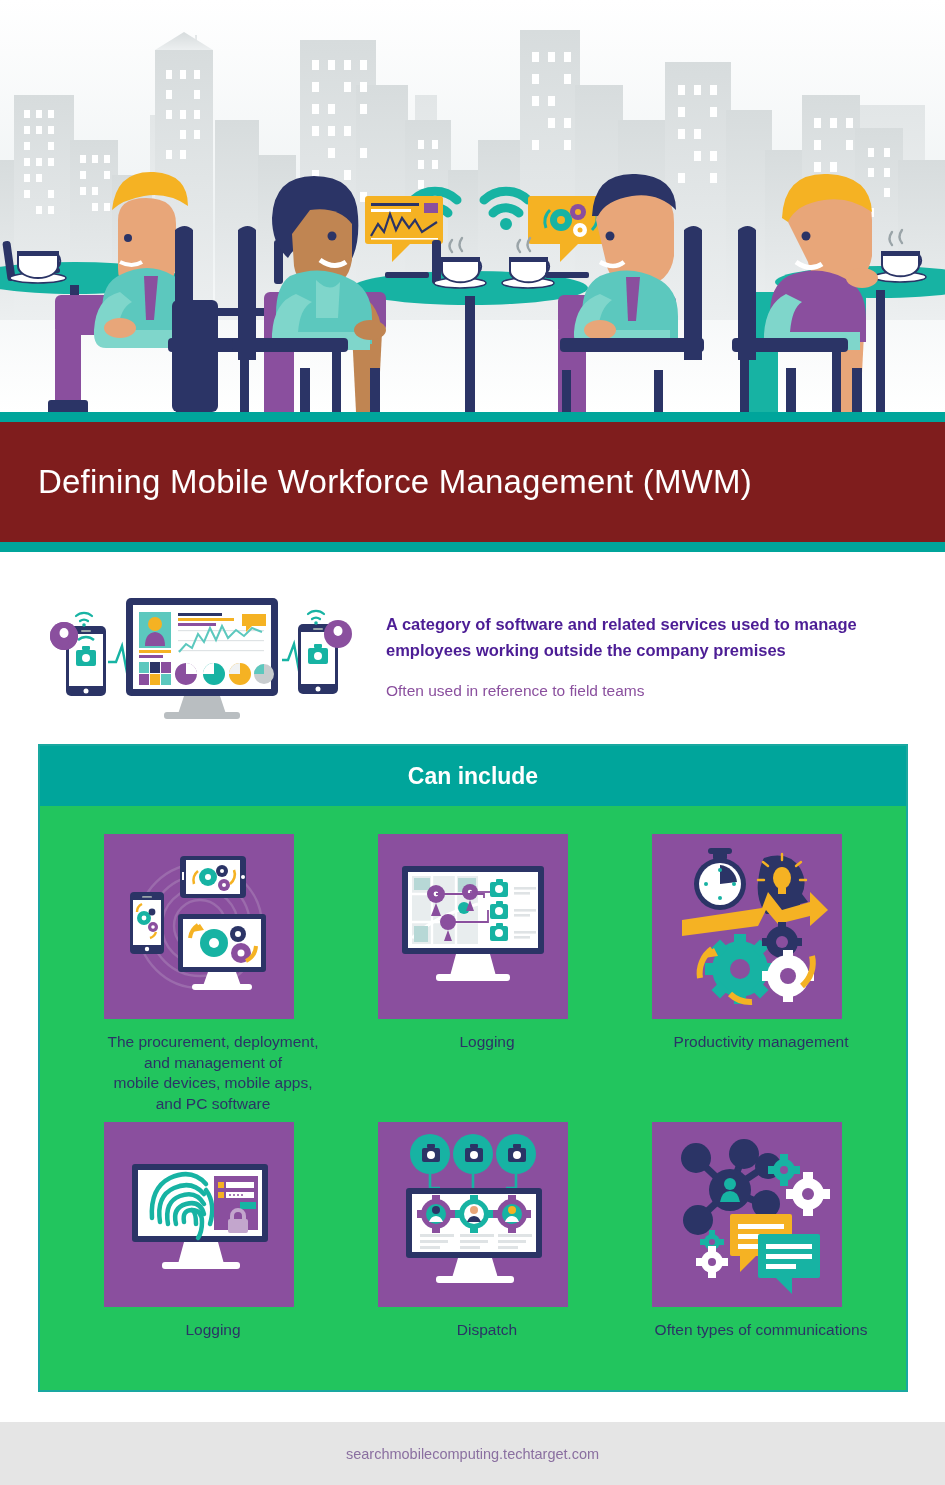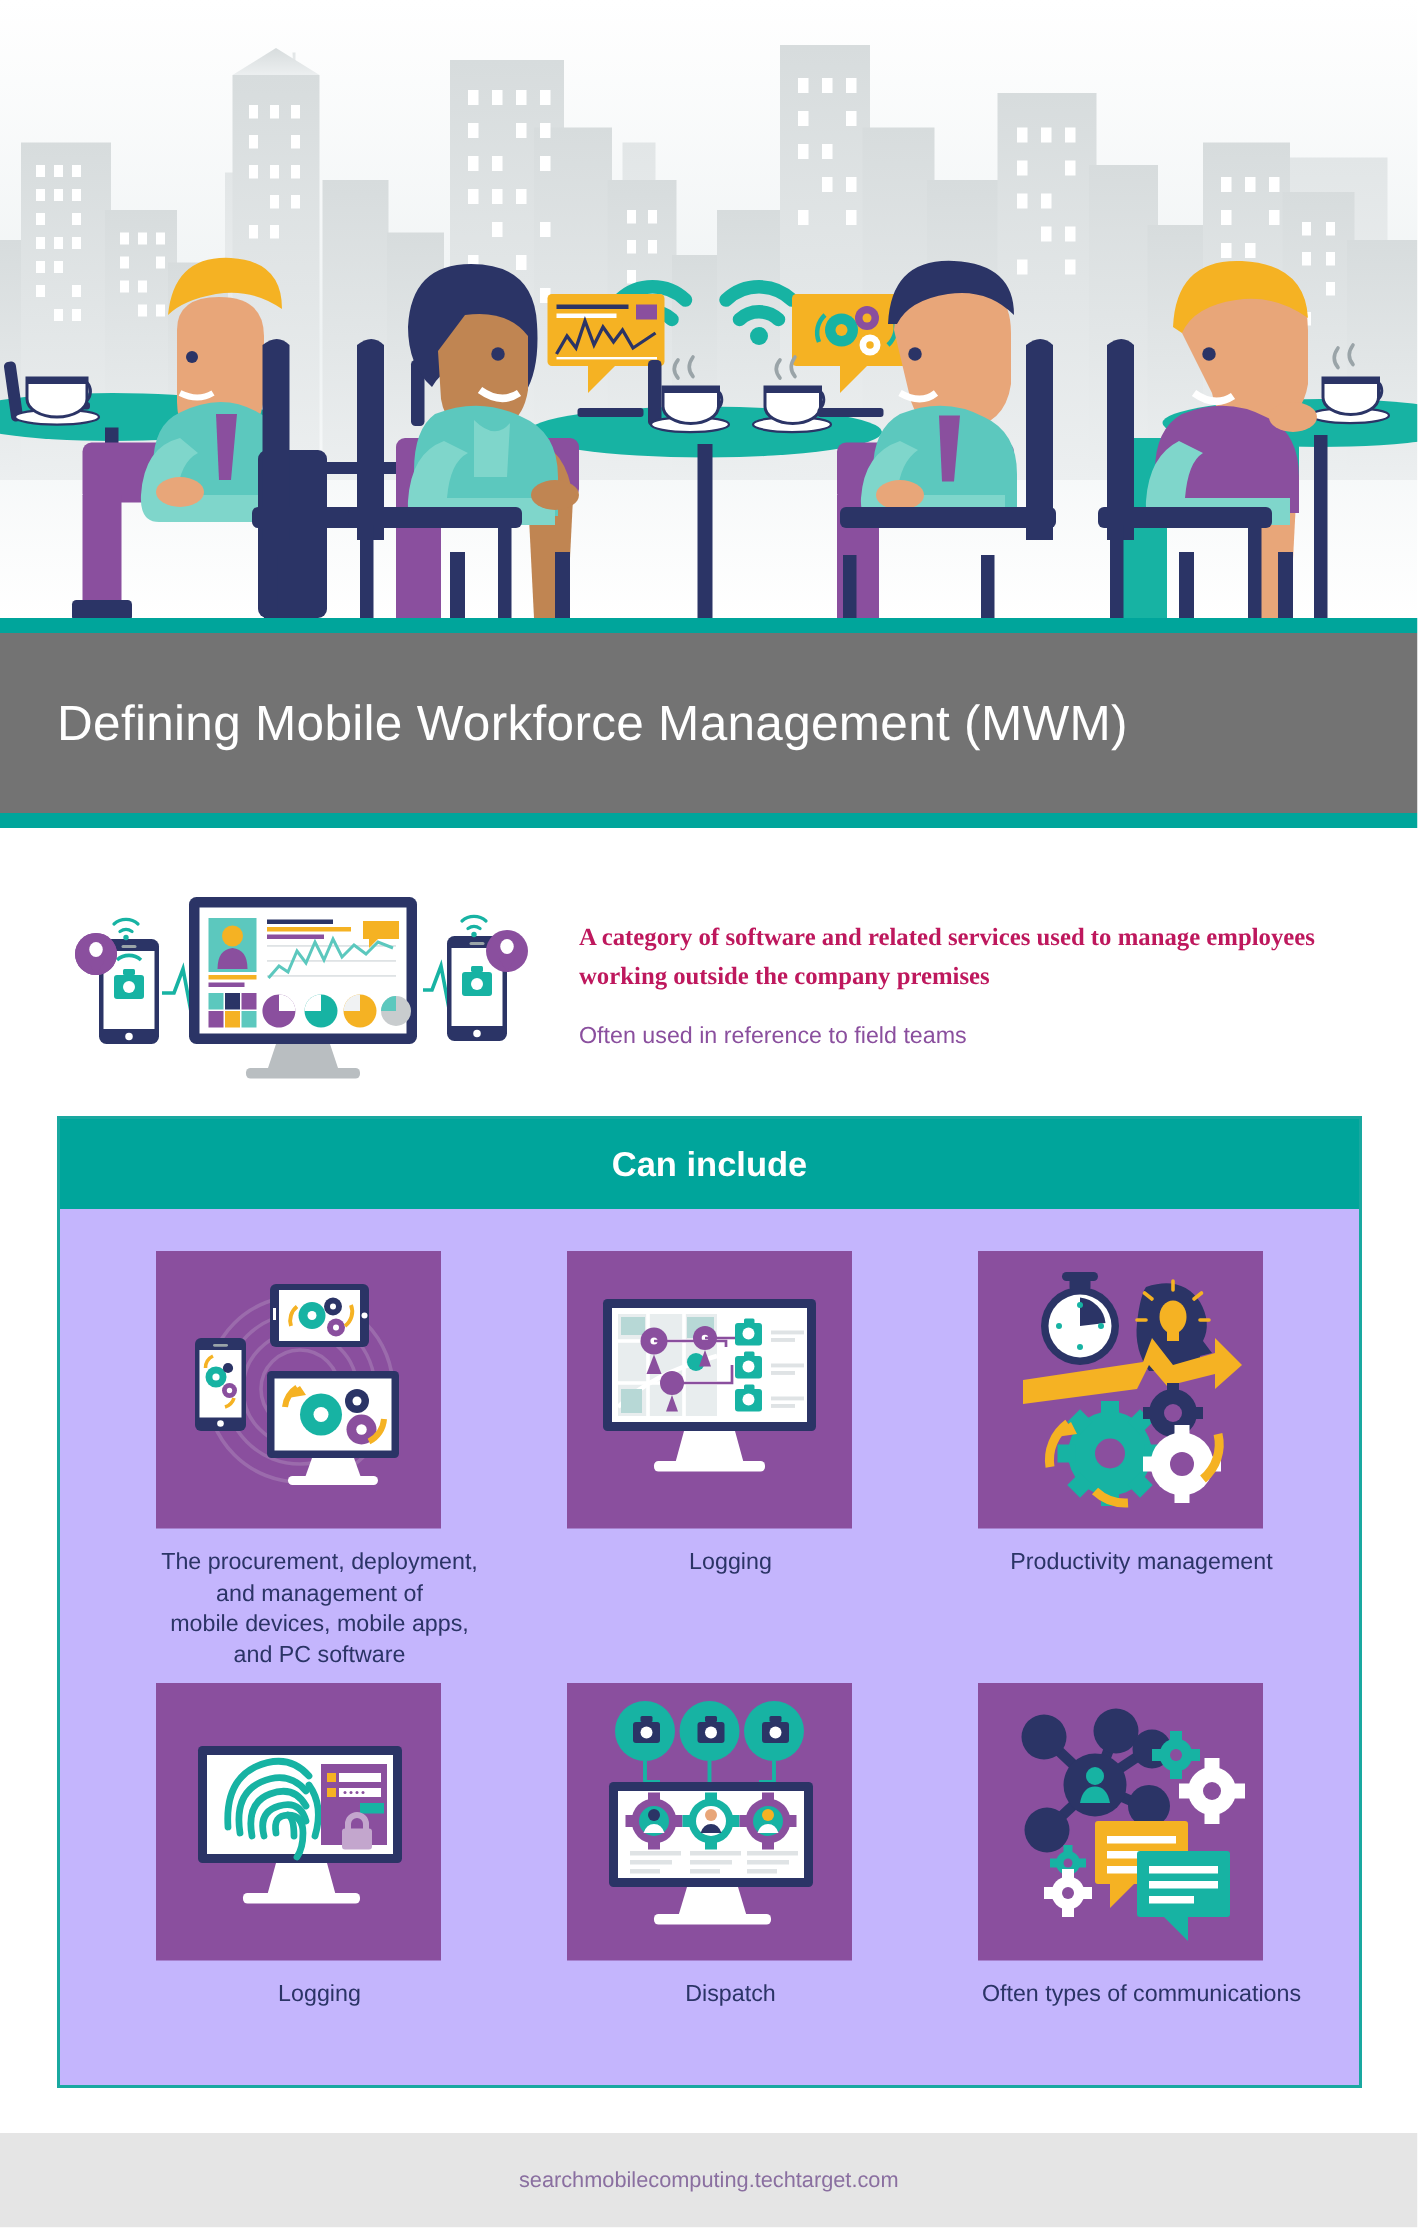--- a/index.html
+++ b/index.html
@@ -11,36 +11,36 @@
     position:relative;
   }
 
   
   .hero { position:relative; width:945px; height:412px; overflow:hidden;
           background:linear-gradient(#ffffff 0%, #f2f5f6 42%, #ffffff 72%); }
   .hero svg { display:block; }
 
   
   .teal-rule { width:945px; height:10px; background:#00A59B; }
-  .title-band { width:945px; height:120px; background:#737373;
+  .title-band { width:945px; height:120px; background:#7f1d1d;
                 display:flex; align-items:center; padding-left:38px; }
   .title-band h1 { color:#ffffff; font-size:33px; font-weight:normal;
                    letter-spacing:.2px; }
 
   
   .definition { display:flex; align-items:flex-start;
                 padding:42px 0 0 46px; gap:30px; }
   .def-text { padding-top:18px; max-width:530px; }
-  .def-main { color:#be185d; font-size:16.5px; font-weight:bold;
-              line-height:1.55;font-family:Liberation Serif, serif; }
+  .def-main { color:#4c1d95; font-size:16.5px; font-weight:bold;
+              line-height:1.55; }
   .def-sub  { color:#8A4F9E; font-size:15.5px; line-height:1.5; margin-top:16px; }
 
   
   .panel { position:absolute; left:38px; top:744px; width:870px; height:648px;
-           border:2px solid #19A8A0; background:#c4b5fd; }
+           border:2px solid #19A8A0; background:#22c55e; }
   .panel-head { height:60px; background:#00A59B; display:flex;
                 align-items:center; justify-content:center; }
   .panel-head h2 { color:#ffffff; font-size:23px; font-weight:bold; }
 
   .grid { display:grid; grid-template-columns:repeat(3,1fr);
           padding:28px 22px 0 22px; row-gap:8px; }
   .cell { display:flex; flex-direction:column; align-items:center; }
   .tile { width:190px; height:185px; background:#8A4F9E; }
   .cap { margin-top:13px; text-align:center; color:#2B3466;
          font-size:15.5px; line-height:1.33;margin-left:28px; }

